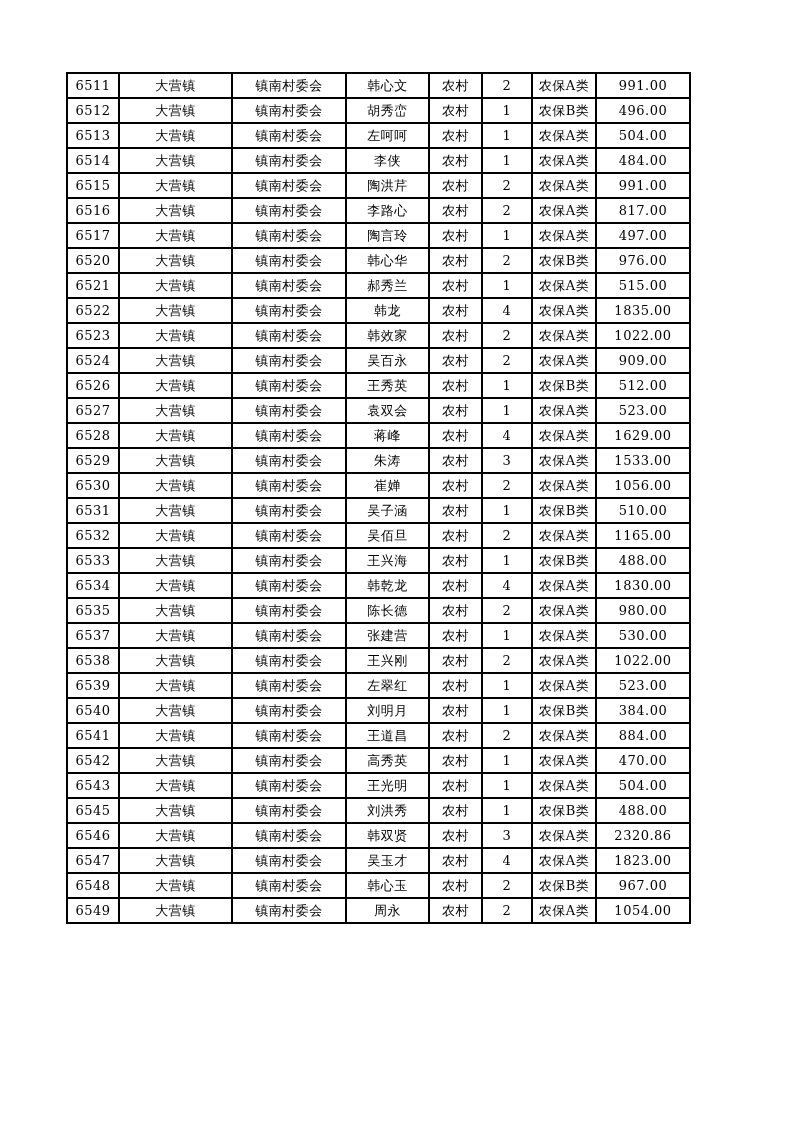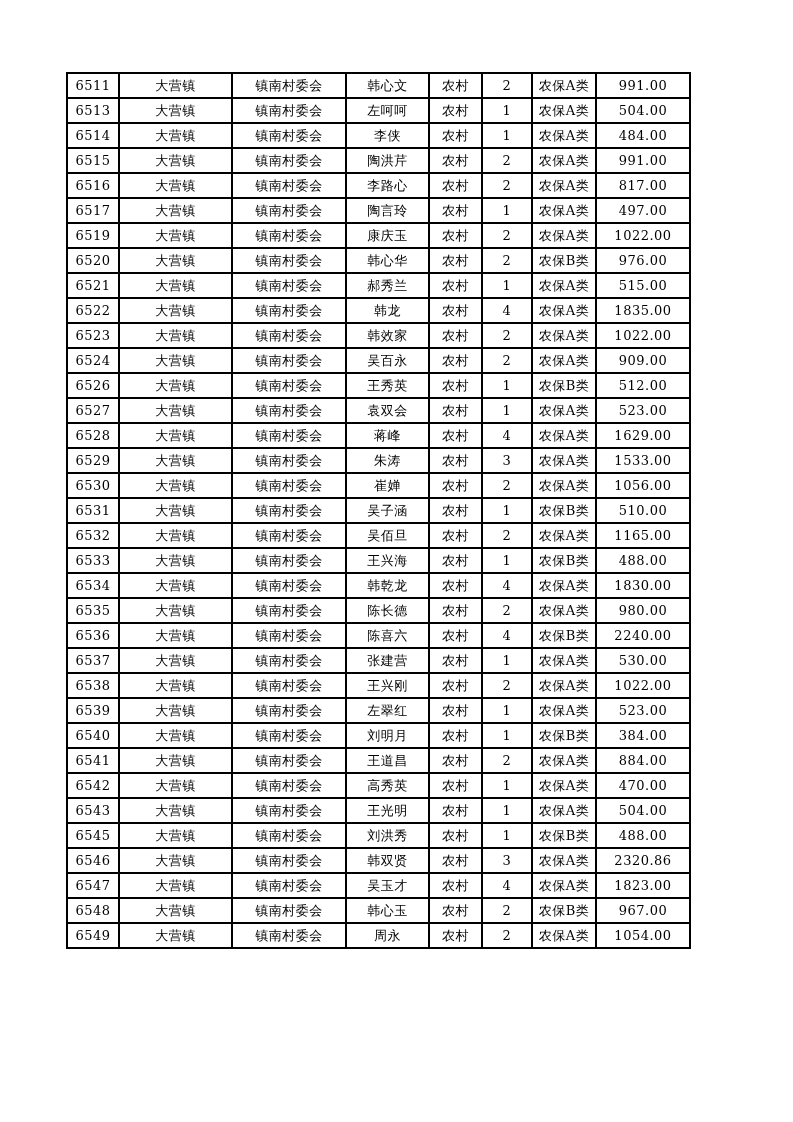--- a/index.html
+++ b/index.html
@@ -62,20 +62,30 @@
           <td class="num">6511</td>
           <td>大营镇</td>
           <td>镇南村委会</td>
           <td>韩心文</td>
           <td>农村</td>
           <td class="num">2</td>
           <td>农保A类</td>
           <td class="num">991.00</td>
         </tr>
         <tr>
+          <td class="num">6512</td>
+          <td>大营镇</td>
+          <td>镇南村委会</td>
+          <td>胡秀峦</td>
+          <td>农村</td>
+          <td class="num">1</td>
+          <td>农保B类</td>
+          <td class="num">496.00</td>
+        </tr>
+        <tr>
           <td class="num">6513</td>
           <td>大营镇</td>
           <td>镇南村委会</td>
           <td>左呵呵</td>
           <td>农村</td>
           <td class="num">1</td>
           <td>农保A类</td>
           <td class="num">504.00</td>
         </tr>
         <tr>
@@ -112,188 +122,168 @@
           <td class="num">6517</td>
           <td>大营镇</td>
           <td>镇南村委会</td>
           <td>陶言玲</td>
           <td>农村</td>
           <td class="num">1</td>
           <td>农保A类</td>
           <td class="num">497.00</td>
         </tr>
         <tr>
-          <td class="num">6519</td>
-          <td>大营镇</td>
-          <td>镇南村委会</td>
-          <td>康庆玉</td>
+          <td class="num">6520</td>
+          <td>大营镇</td>
+          <td>镇南村委会</td>
+          <td>韩心华</td>
+          <td>农村</td>
+          <td class="num">2</td>
+          <td>农保B类</td>
+          <td class="num">976.00</td>
+        </tr>
+        <tr>
+          <td class="num">6521</td>
+          <td>大营镇</td>
+          <td>镇南村委会</td>
+          <td>郝秀兰</td>
+          <td>农村</td>
+          <td class="num">1</td>
+          <td>农保A类</td>
+          <td class="num">515.00</td>
+        </tr>
+        <tr>
+          <td class="num">6522</td>
+          <td>大营镇</td>
+          <td>镇南村委会</td>
+          <td>韩龙</td>
+          <td>农村</td>
+          <td class="num">4</td>
+          <td>农保A类</td>
+          <td class="num">1835.00</td>
+        </tr>
+        <tr>
+          <td class="num">6523</td>
+          <td>大营镇</td>
+          <td>镇南村委会</td>
+          <td>韩效家</td>
           <td>农村</td>
           <td class="num">2</td>
           <td>农保A类</td>
           <td class="num">1022.00</td>
         </tr>
         <tr>
-          <td class="num">6520</td>
-          <td>大营镇</td>
-          <td>镇南村委会</td>
-          <td>韩心华</td>
-          <td>农村</td>
-          <td class="num">2</td>
-          <td>农保B类</td>
-          <td class="num">976.00</td>
-        </tr>
-        <tr>
-          <td class="num">6521</td>
-          <td>大营镇</td>
-          <td>镇南村委会</td>
-          <td>郝秀兰</td>
-          <td>农村</td>
-          <td class="num">1</td>
-          <td>农保A类</td>
-          <td class="num">515.00</td>
-        </tr>
-        <tr>
-          <td class="num">6522</td>
-          <td>大营镇</td>
-          <td>镇南村委会</td>
-          <td>韩龙</td>
+          <td class="num">6524</td>
+          <td>大营镇</td>
+          <td>镇南村委会</td>
+          <td>吴百永</td>
+          <td>农村</td>
+          <td class="num">2</td>
+          <td>农保A类</td>
+          <td class="num">909.00</td>
+        </tr>
+        <tr>
+          <td class="num">6526</td>
+          <td>大营镇</td>
+          <td>镇南村委会</td>
+          <td>王秀英</td>
+          <td>农村</td>
+          <td class="num">1</td>
+          <td>农保B类</td>
+          <td class="num">512.00</td>
+        </tr>
+        <tr>
+          <td class="num">6527</td>
+          <td>大营镇</td>
+          <td>镇南村委会</td>
+          <td>袁双会</td>
+          <td>农村</td>
+          <td class="num">1</td>
+          <td>农保A类</td>
+          <td class="num">523.00</td>
+        </tr>
+        <tr>
+          <td class="num">6528</td>
+          <td>大营镇</td>
+          <td>镇南村委会</td>
+          <td>蒋峰</td>
           <td>农村</td>
           <td class="num">4</td>
           <td>农保A类</td>
-          <td class="num">1835.00</td>
-        </tr>
-        <tr>
-          <td class="num">6523</td>
-          <td>大营镇</td>
-          <td>镇南村委会</td>
-          <td>韩效家</td>
-          <td>农村</td>
-          <td class="num">2</td>
-          <td>农保A类</td>
-          <td class="num">1022.00</td>
-        </tr>
-        <tr>
-          <td class="num">6524</td>
-          <td>大营镇</td>
-          <td>镇南村委会</td>
-          <td>吴百永</td>
-          <td>农村</td>
-          <td class="num">2</td>
-          <td>农保A类</td>
-          <td class="num">909.00</td>
-        </tr>
-        <tr>
-          <td class="num">6526</td>
-          <td>大营镇</td>
-          <td>镇南村委会</td>
-          <td>王秀英</td>
-          <td>农村</td>
-          <td class="num">1</td>
-          <td>农保B类</td>
-          <td class="num">512.00</td>
-        </tr>
-        <tr>
-          <td class="num">6527</td>
-          <td>大营镇</td>
-          <td>镇南村委会</td>
-          <td>袁双会</td>
-          <td>农村</td>
-          <td class="num">1</td>
-          <td>农保A类</td>
-          <td class="num">523.00</td>
-        </tr>
-        <tr>
-          <td class="num">6528</td>
-          <td>大营镇</td>
-          <td>镇南村委会</td>
-          <td>蒋峰</td>
+          <td class="num">1629.00</td>
+        </tr>
+        <tr>
+          <td class="num">6529</td>
+          <td>大营镇</td>
+          <td>镇南村委会</td>
+          <td>朱涛</td>
+          <td>农村</td>
+          <td class="num">3</td>
+          <td>农保A类</td>
+          <td class="num">1533.00</td>
+        </tr>
+        <tr>
+          <td class="num">6530</td>
+          <td>大营镇</td>
+          <td>镇南村委会</td>
+          <td>崔婵</td>
+          <td>农村</td>
+          <td class="num">2</td>
+          <td>农保A类</td>
+          <td class="num">1056.00</td>
+        </tr>
+        <tr>
+          <td class="num">6531</td>
+          <td>大营镇</td>
+          <td>镇南村委会</td>
+          <td>吴子涵</td>
+          <td>农村</td>
+          <td class="num">1</td>
+          <td>农保B类</td>
+          <td class="num">510.00</td>
+        </tr>
+        <tr>
+          <td class="num">6532</td>
+          <td>大营镇</td>
+          <td>镇南村委会</td>
+          <td>吴佰旦</td>
+          <td>农村</td>
+          <td class="num">2</td>
+          <td>农保A类</td>
+          <td class="num">1165.00</td>
+        </tr>
+        <tr>
+          <td class="num">6533</td>
+          <td>大营镇</td>
+          <td>镇南村委会</td>
+          <td>王兴海</td>
+          <td>农村</td>
+          <td class="num">1</td>
+          <td>农保B类</td>
+          <td class="num">488.00</td>
+        </tr>
+        <tr>
+          <td class="num">6534</td>
+          <td>大营镇</td>
+          <td>镇南村委会</td>
+          <td>韩乾龙</td>
           <td>农村</td>
           <td class="num">4</td>
           <td>农保A类</td>
-          <td class="num">1629.00</td>
-        </tr>
-        <tr>
-          <td class="num">6529</td>
-          <td>大营镇</td>
-          <td>镇南村委会</td>
-          <td>朱涛</td>
-          <td>农村</td>
-          <td class="num">3</td>
-          <td>农保A类</td>
-          <td class="num">1533.00</td>
-        </tr>
-        <tr>
-          <td class="num">6530</td>
-          <td>大营镇</td>
-          <td>镇南村委会</td>
-          <td>崔婵</td>
-          <td>农村</td>
-          <td class="num">2</td>
-          <td>农保A类</td>
-          <td class="num">1056.00</td>
-        </tr>
-        <tr>
-          <td class="num">6531</td>
-          <td>大营镇</td>
-          <td>镇南村委会</td>
-          <td>吴子涵</td>
-          <td>农村</td>
-          <td class="num">1</td>
-          <td>农保B类</td>
-          <td class="num">510.00</td>
-        </tr>
-        <tr>
-          <td class="num">6532</td>
-          <td>大营镇</td>
-          <td>镇南村委会</td>
-          <td>吴佰旦</td>
-          <td>农村</td>
-          <td class="num">2</td>
-          <td>农保A类</td>
-          <td class="num">1165.00</td>
-        </tr>
-        <tr>
-          <td class="num">6533</td>
-          <td>大营镇</td>
-          <td>镇南村委会</td>
-          <td>王兴海</td>
-          <td>农村</td>
-          <td class="num">1</td>
-          <td>农保B类</td>
-          <td class="num">488.00</td>
-        </tr>
-        <tr>
-          <td class="num">6534</td>
-          <td>大营镇</td>
-          <td>镇南村委会</td>
-          <td>韩乾龙</td>
-          <td>农村</td>
-          <td class="num">4</td>
-          <td>农保A类</td>
           <td class="num">1830.00</td>
         </tr>
         <tr>
           <td class="num">6535</td>
           <td>大营镇</td>
           <td>镇南村委会</td>
           <td>陈长德</td>
           <td>农村</td>
           <td class="num">2</td>
           <td>农保A类</td>
           <td class="num">980.00</td>
-        </tr>
-        <tr>
-          <td class="num">6536</td>
-          <td>大营镇</td>
-          <td>镇南村委会</td>
-          <td>陈喜六</td>
-          <td>农村</td>
-          <td class="num">4</td>
-          <td>农保B类</td>
-          <td class="num">2240.00</td>
         </tr>
         <tr>
           <td class="num">6537</td>
           <td>大营镇</td>
           <td>镇南村委会</td>
           <td>张建营</td>
           <td>农村</td>
           <td class="num">1</td>
           <td>农保A类</td>
           <td class="num">530.00</td>

